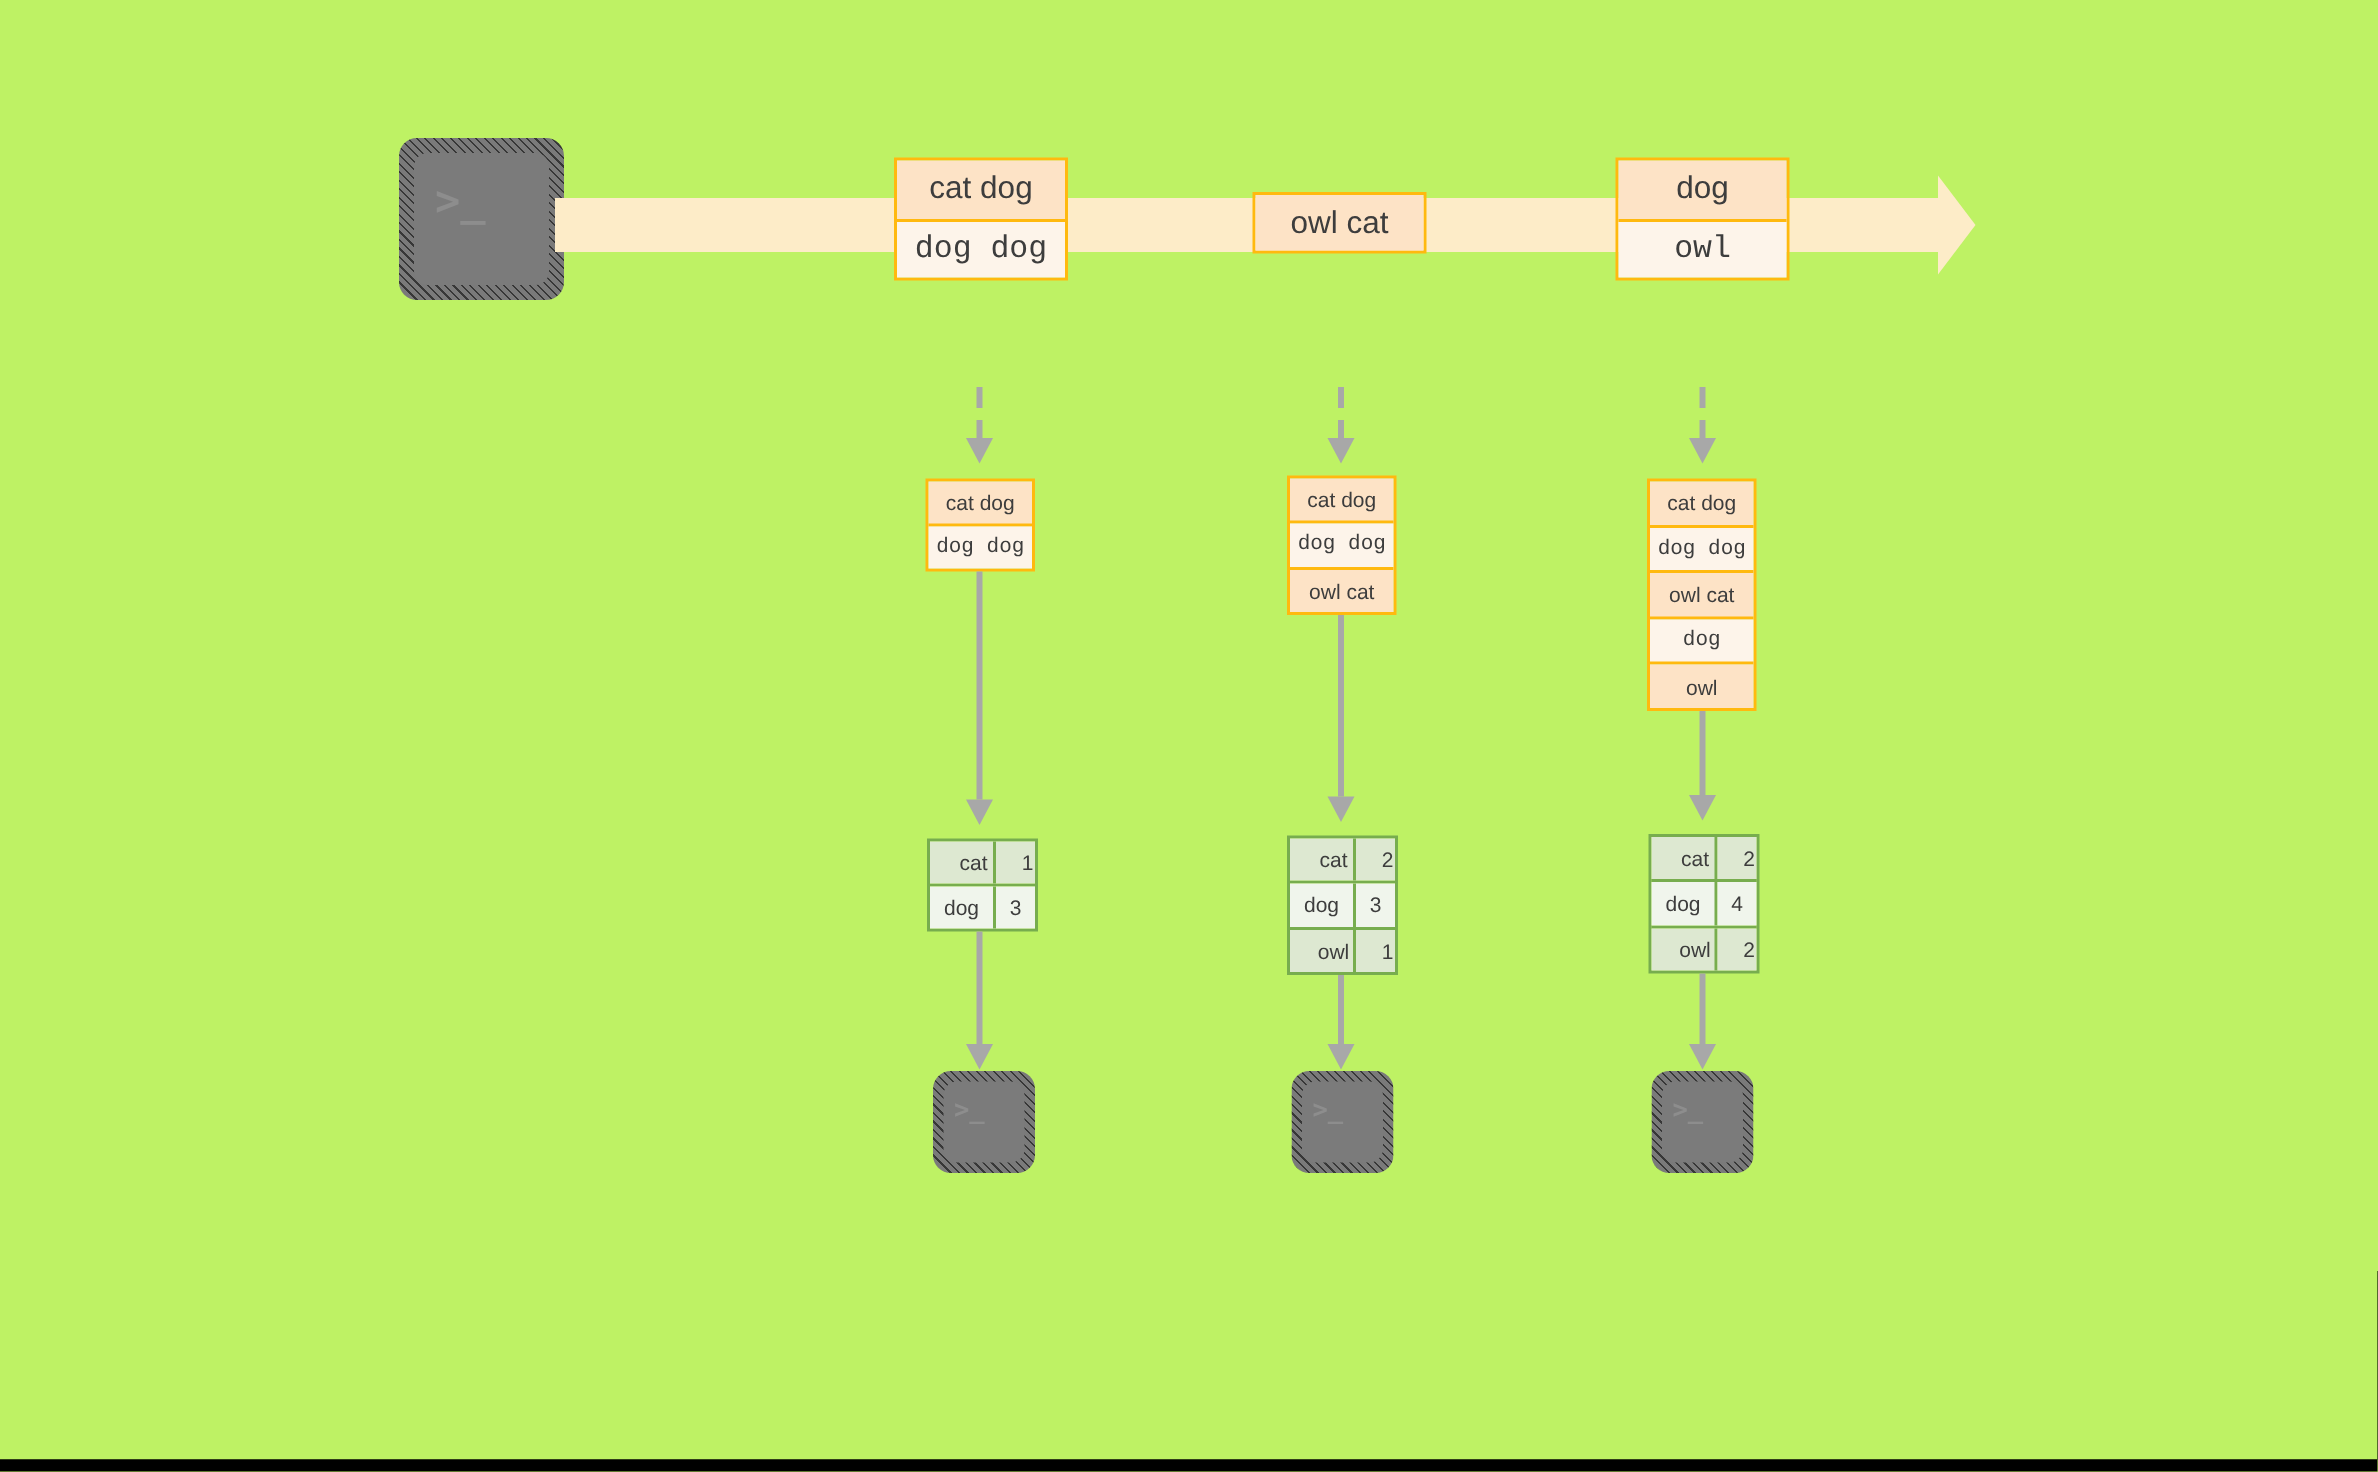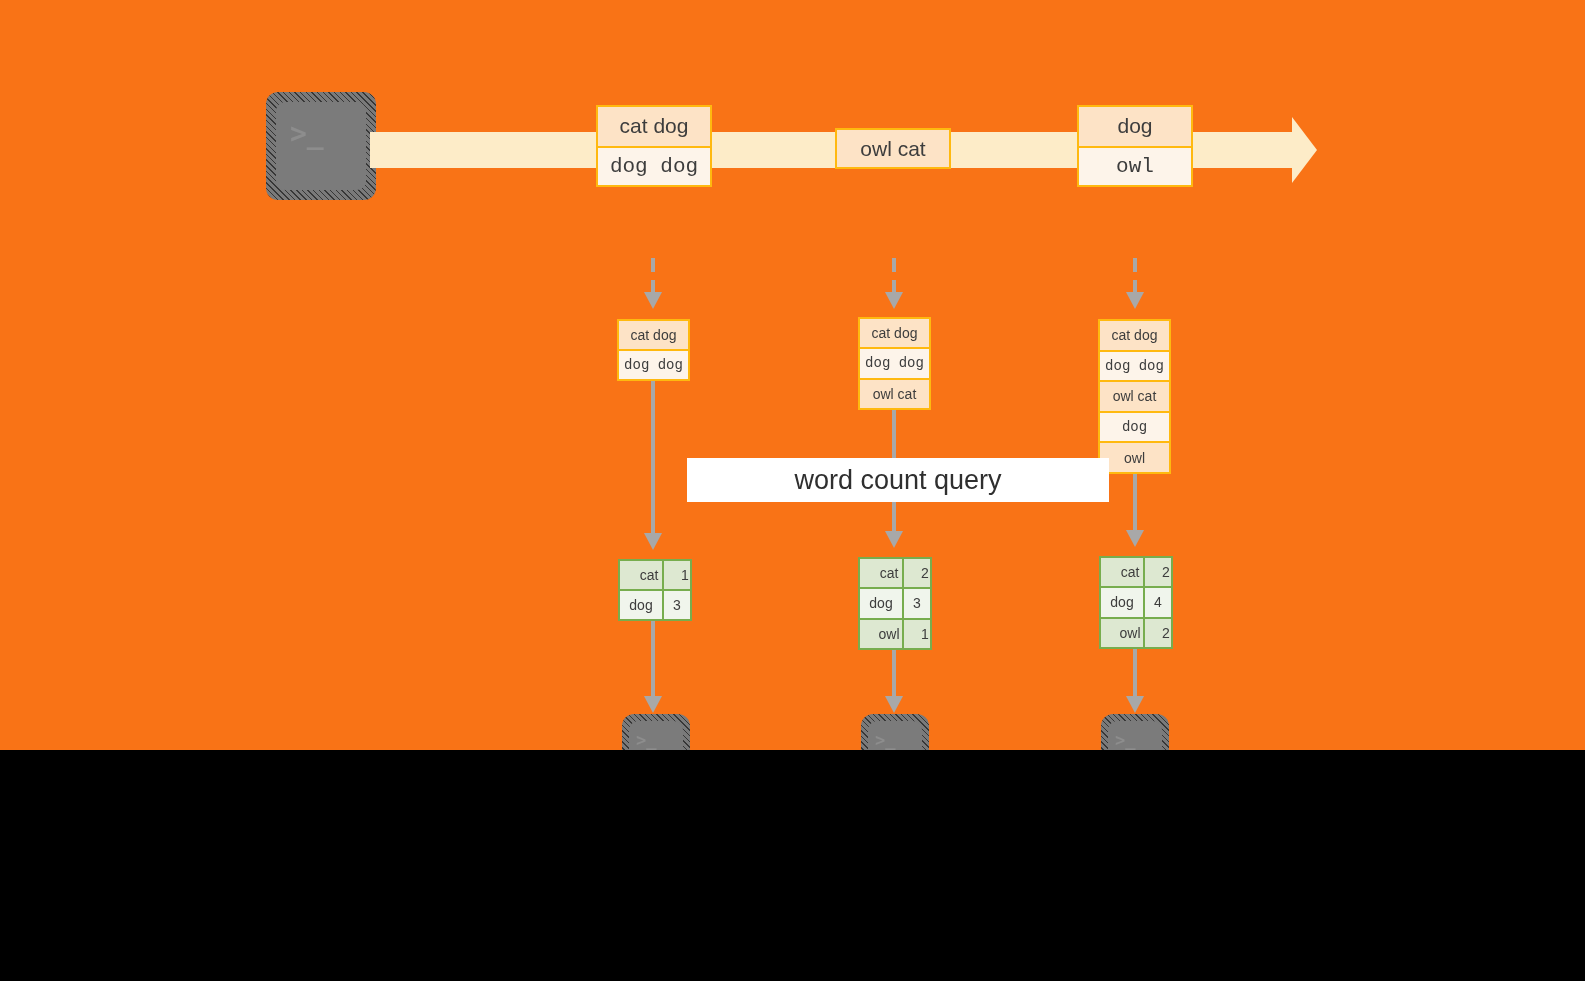--- a/index.html
+++ b/index.html
@@ -7,22 +7,22 @@
     margin: 0;
     padding: 0;
     background: #000000;
   }
   body {
     font-family: "Liberation Sans", sans-serif;
   }
   #stage {
     position: relative;
     width: 1585px;
-    height: 750px;
-    background: #f97316;
+    height: 973px;
+    background: #bef264;
     overflow: hidden;
   }
 
   
   .terminal {
     position: absolute;
     box-sizing: border-box;
     border-radius: 12px;
     background-color: #7a7a7a;
     background-image:
@@ -277,17 +277,14 @@
   </div>
 
   <div class="conn-line" style="left:1133px; top:649px; height:47px;"></div>
   <div class="conn-head" style="left:1126px; top:696px;"></div>
 
   <div class="terminal" style="left:1101px; top:714px; width:68px; height:68px;">
     <div class="inner" style="left:7px; top:7px; right:7px; bottom:7px;"></div>
     <span class="prompt" style="left:14px; top:18px; font-size:17px;">&gt;_</span>
   </div>
 
-  <div class="query-label" style="left:687px; top:458px; width:422px; height:44px;">
-    <span>word count query</span>
-  </div>
 
 </div>
 
 </body></html>

